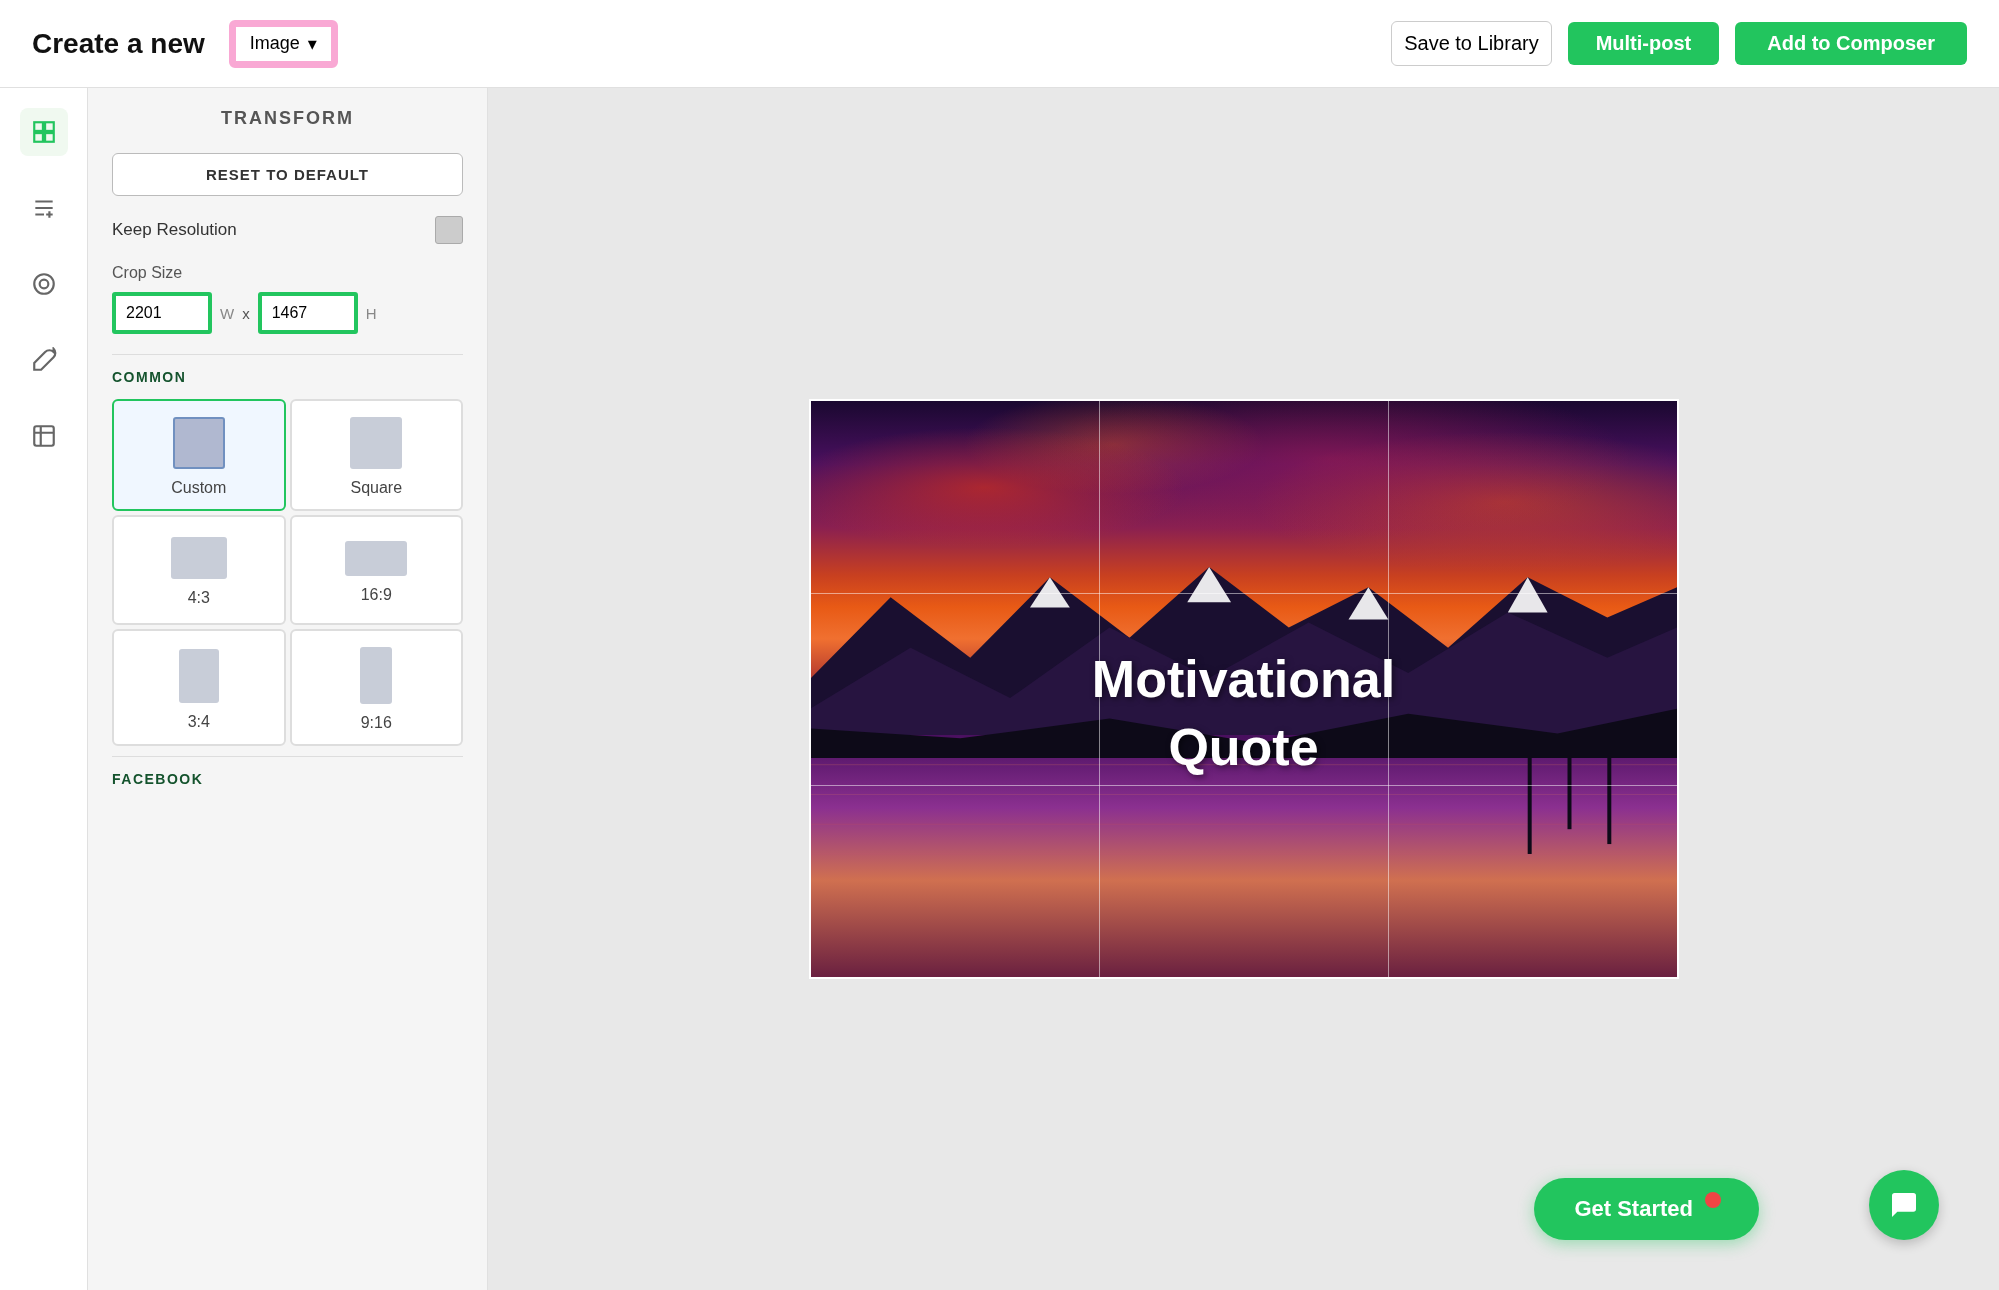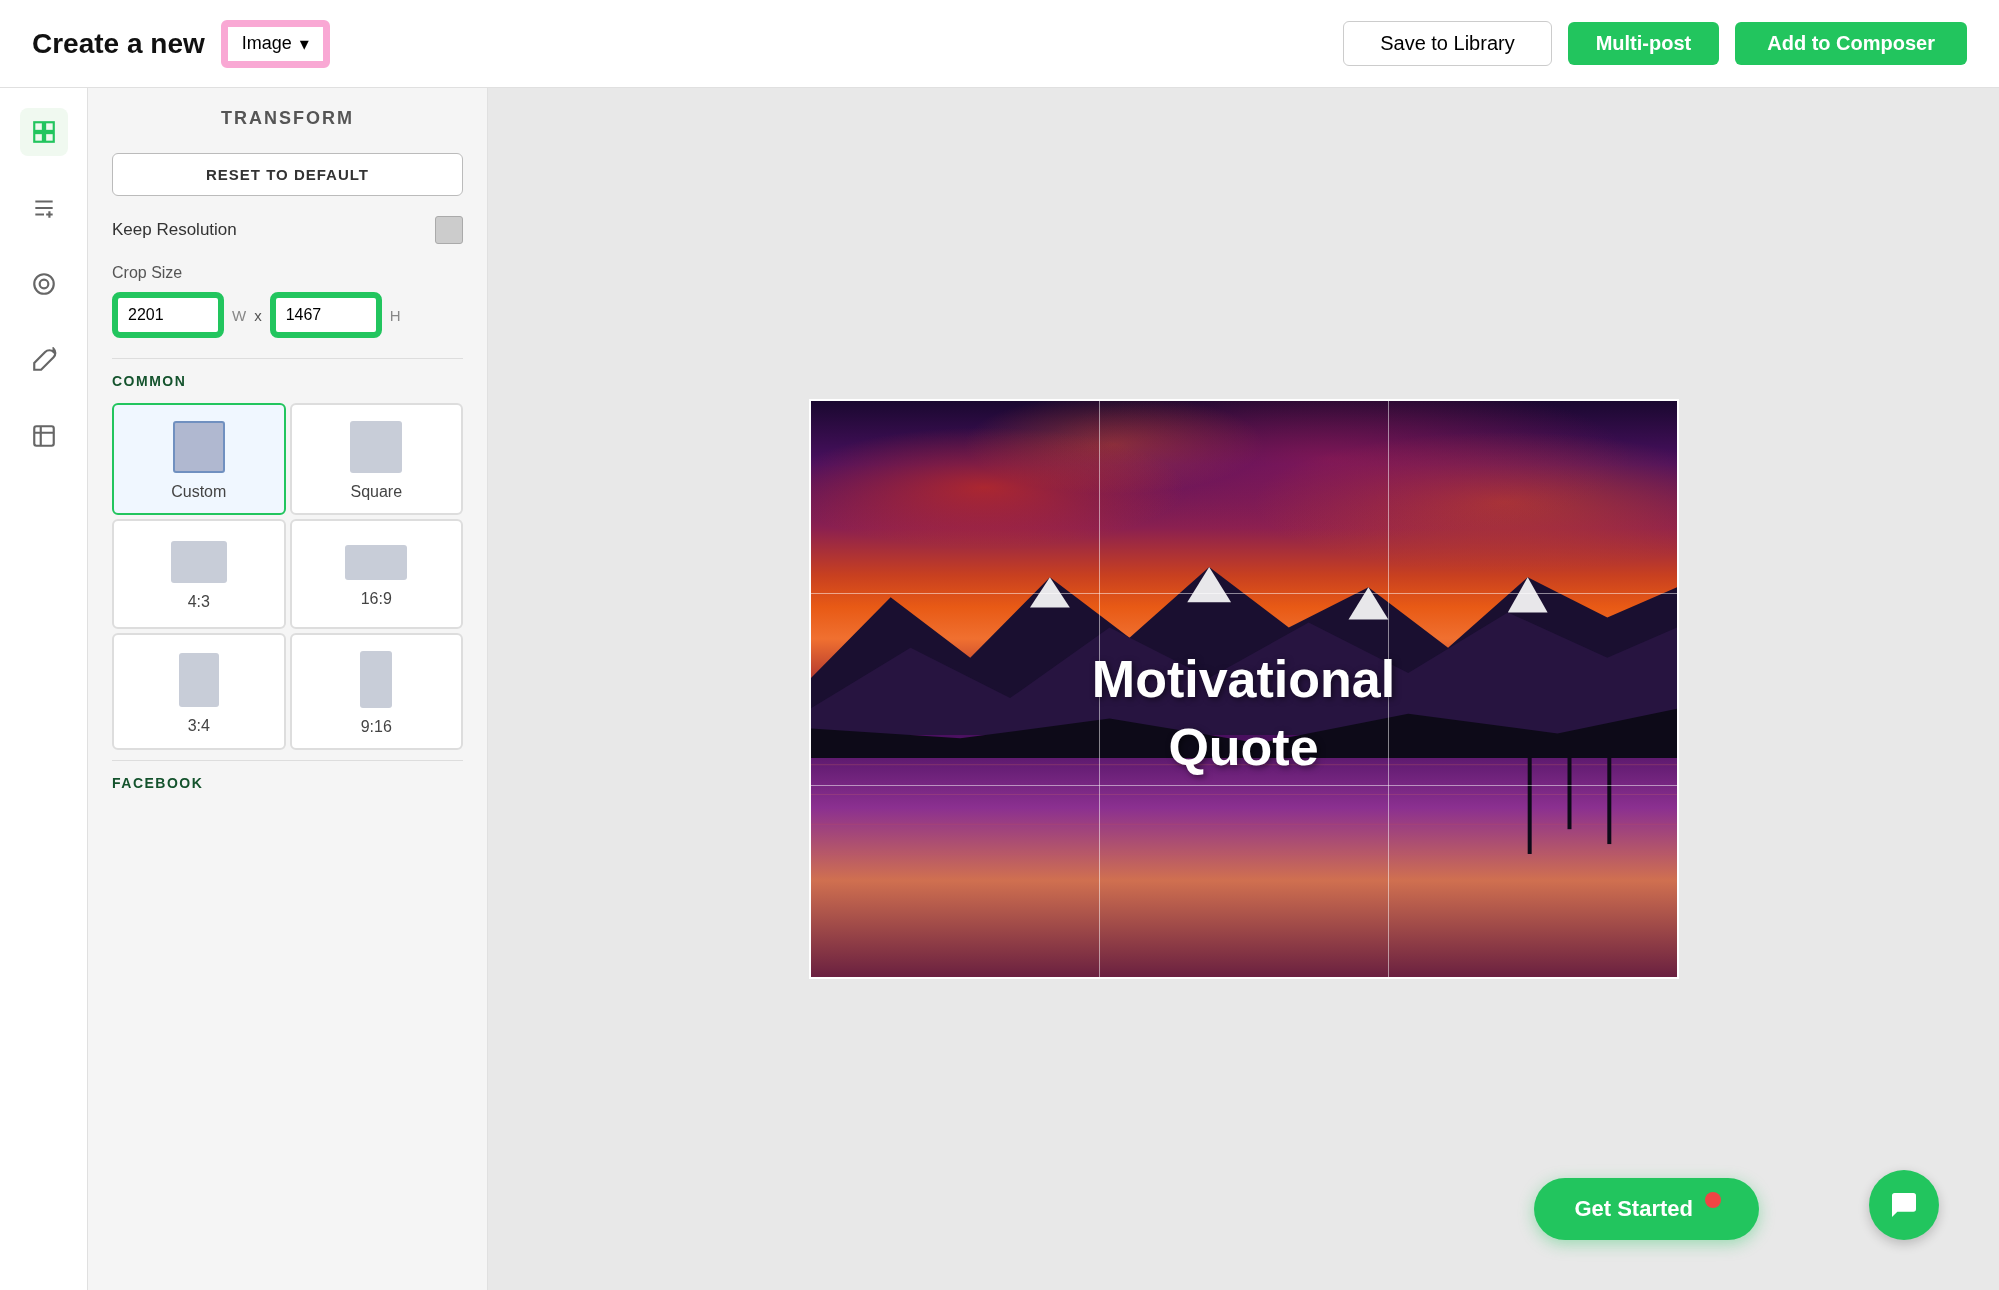--- a/index.html
+++ b/index.html
@@ -9,20 +9,21 @@
     .header {
       display: flex;
       align-items: center;
       padding: 0 32px;
       height: 88px;
       background: #fff;
       border-bottom: 1px solid #e0e0e0;
       position: fixed;
       top: 0; left: 0; right: 0;
       z-index: 100;
+      gap: 8px;
     }
     .header-title {
       font-size: 28px;
       font-weight: 700;
       color: #111;
       margin-right: 16px;
     }
     .image-dropdown {
       display: flex;
       align-items: center;
@@ -37,21 +38,21 @@
     .header-actions {
       margin-left: auto;
       display: flex;
       gap: 16px;
       align-items: center;
     }
     .btn-save-library {
       border: 1px solid #ccc;
       background: #fff;
       border-radius: 6px;
-      padding: 10px 36px;
+      padding: 10px 12px;
       font-size: 20px;
       cursor: pointer;
       font-weight: 500;
     }
     .btn-multipost {
       background: #22c55e;
       color: #fff;
       border: none;
       border-radius: 6px;
       padding: 10px 28px;
@@ -157,23 +158,23 @@
       font-size: 16px;
       color: #555;
       margin-bottom: 10px;
     }
     .crop-size-inputs {
       display: flex;
       align-items: center;
       gap: 8px;
     }
     .crop-input {
-      width: 112px;
-      border: 6px solid #22c55e;
-      border-radius: 8px;
+      width: 100px;
+      border: 4px solid #22c55e;
+      border-radius: 3px;
       padding: 8px 10px;
       font-size: 16px;
       background: #fff;
     }
     .crop-dim-label {
       font-size: 15px;
       color: #888;
     }
     .crop-x { font-size: 15px; color: #555; }
 

